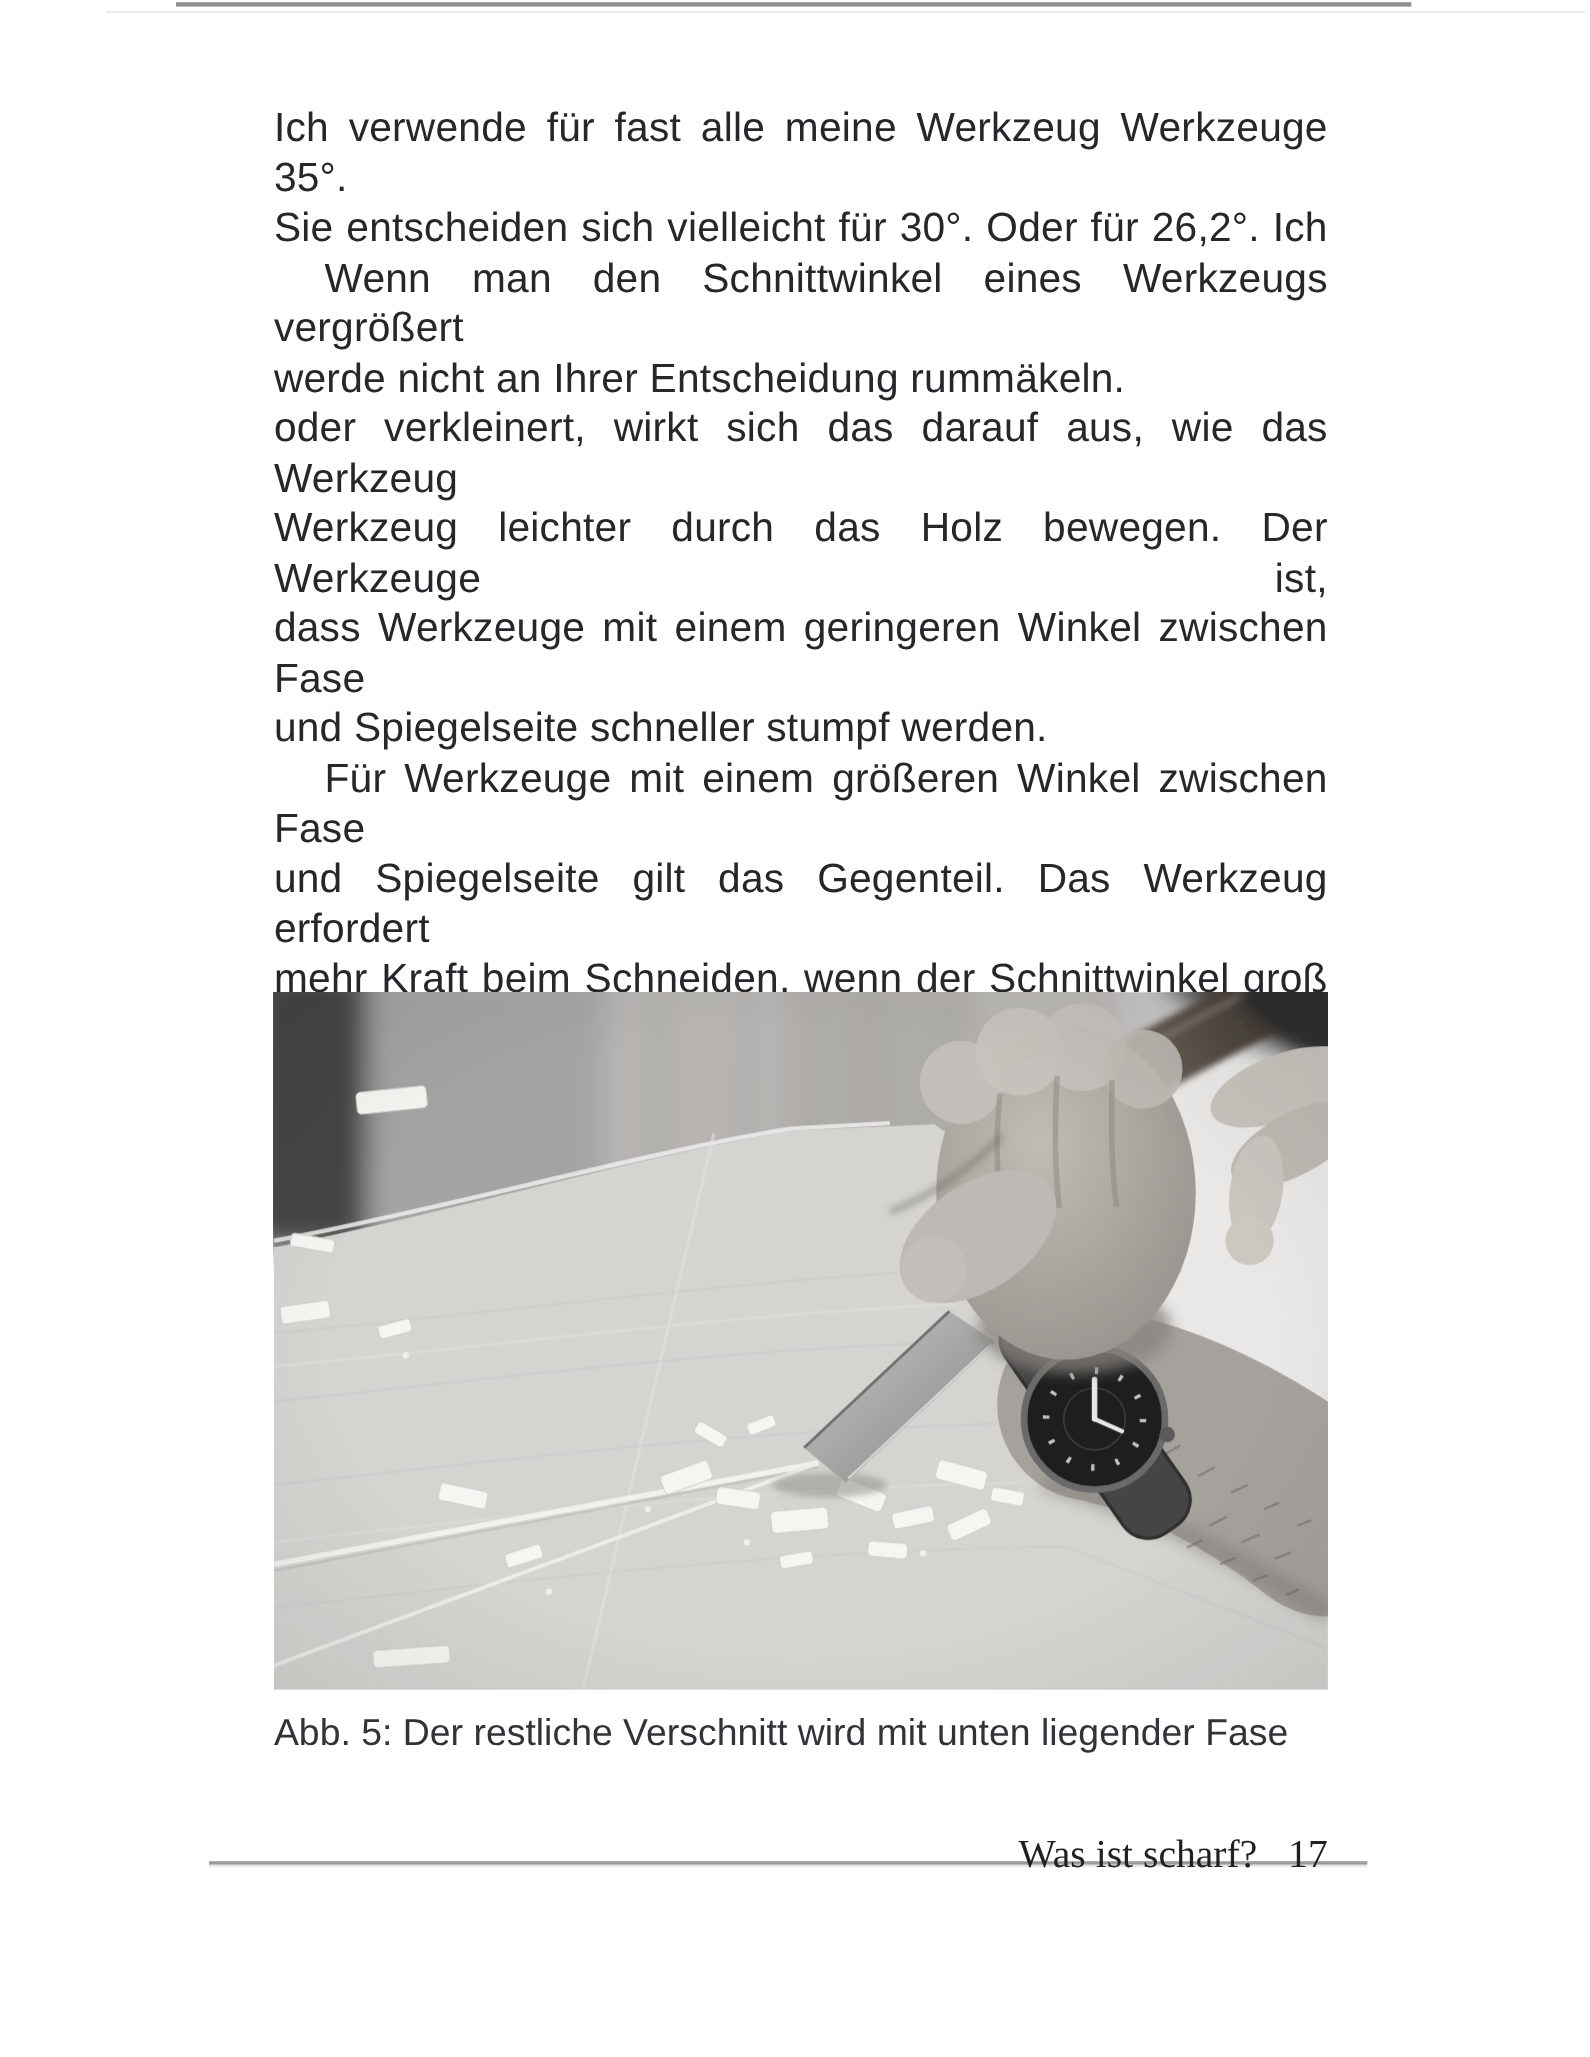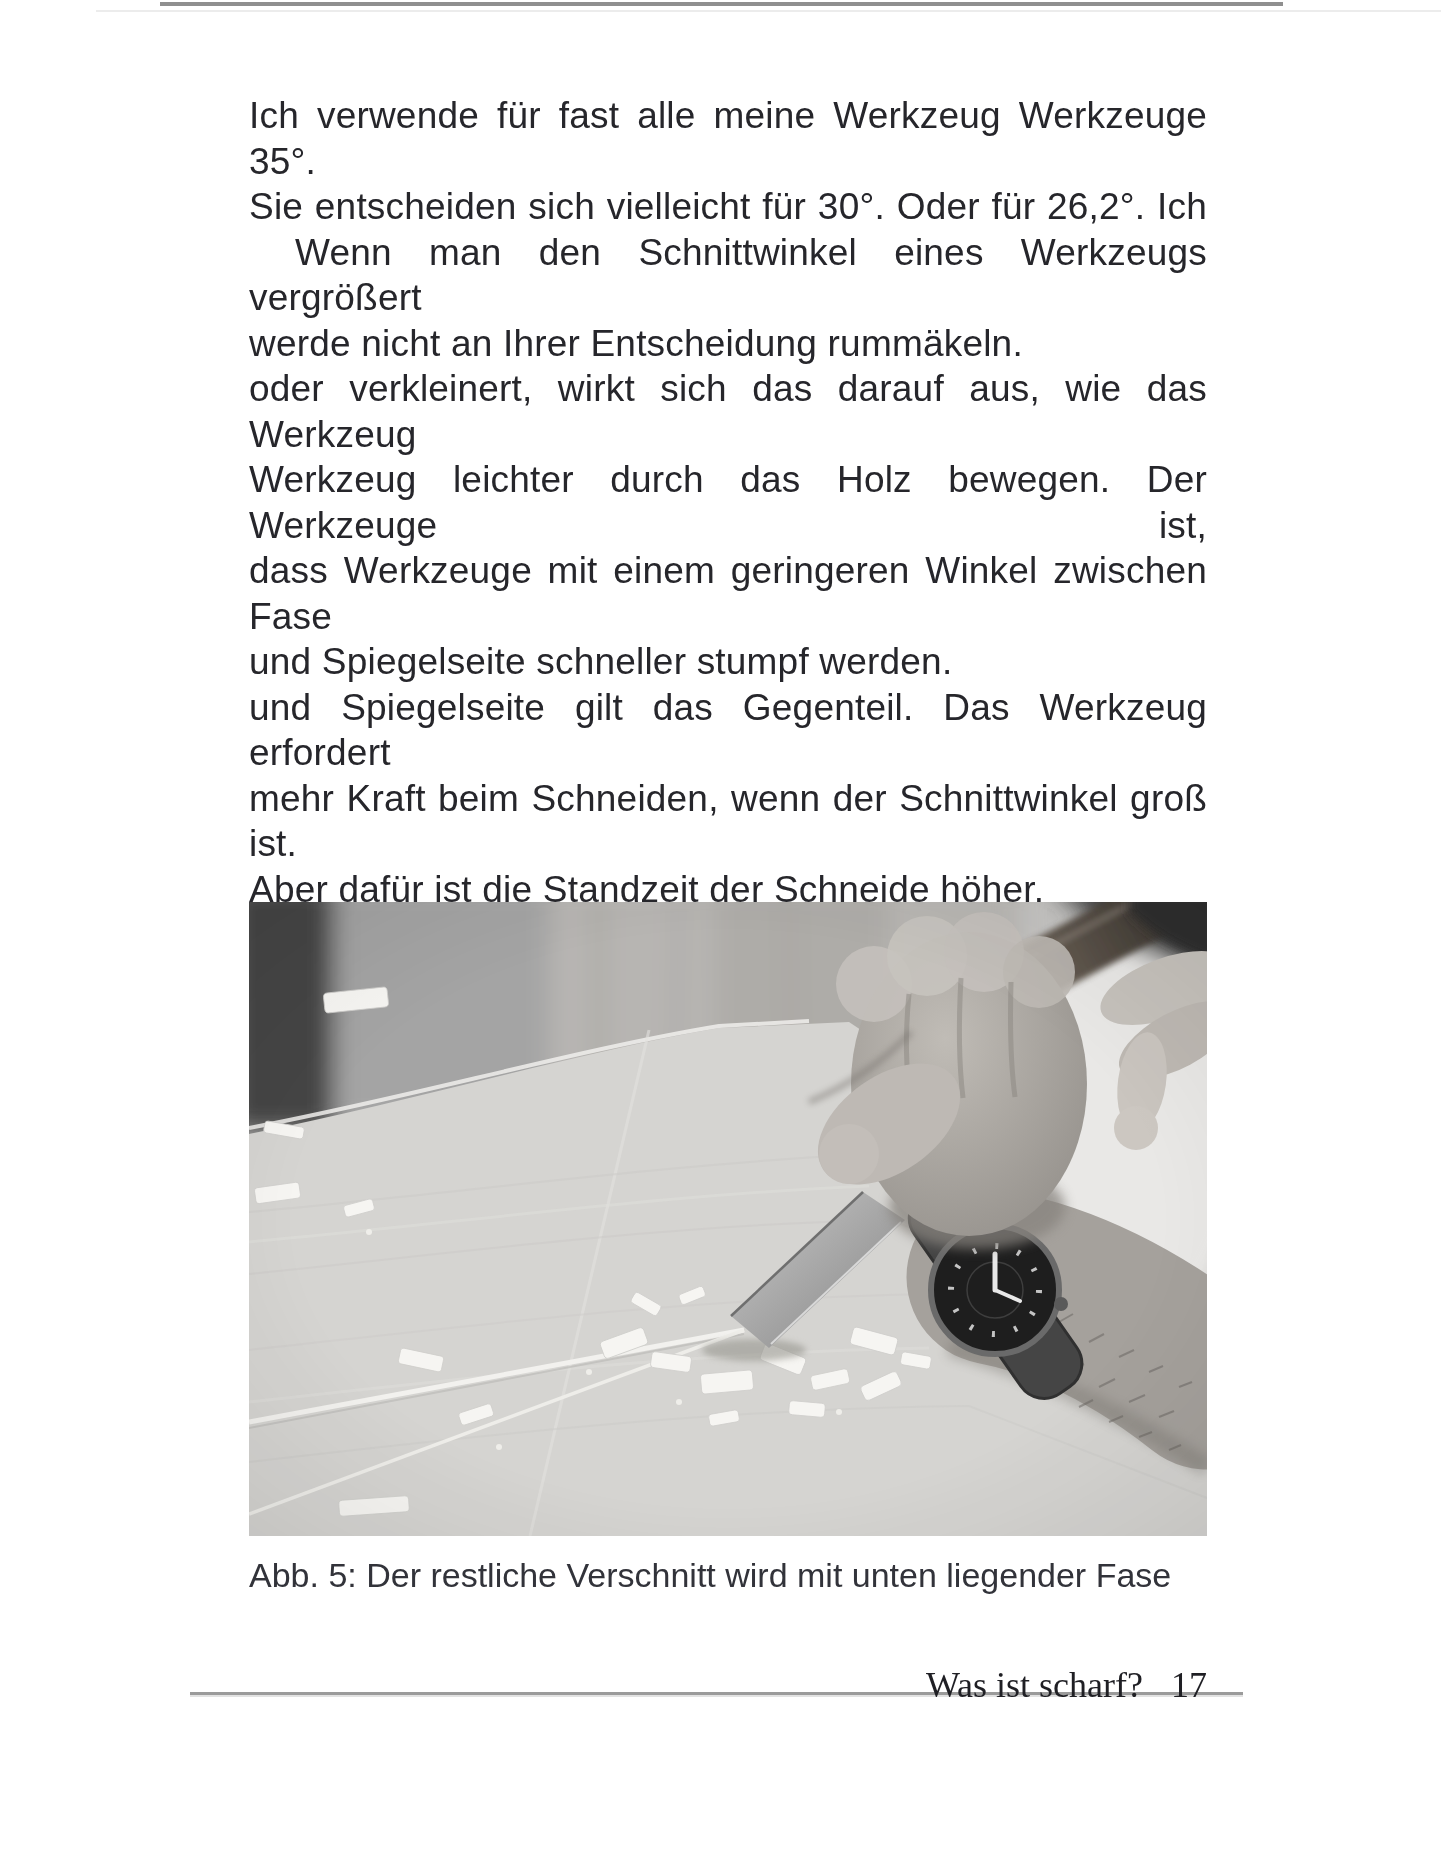--- a/index.html
+++ b/index.html
@@ -32,20 +32,21 @@
 
   <div class="body-text">
       <div class="line just">Ich verwende für fast alle meine Werkzeug Werkzeuge 35°.</div>
       <div class="line just">Sie entscheiden sich vielleicht für 30°. Oder für 26,2°. Ich</div>
       <div class="line just indent">Wenn man den Schnittwinkel eines Werkzeugs vergrößert</div>
       <div class="line">werde nicht an Ihrer Entscheidung rummäkeln.</div>
       <div class="line just">oder verkleinert, wirkt sich das darauf aus, wie das Werkzeug</div>
       <div class="line just">Werkzeug leichter durch das Holz bewegen. Der Werkzeuge ist,</div>
       <div class="line just">dass Werkzeuge mit einem geringeren Winkel zwischen Fase</div>
       <div class="line">und Spiegelseite schneller stumpf werden.</div>
+      <div class="line just indent">Für Werkzeuge mit einem größeren Winkel zwischen Fase</div>
       <div class="line just">und Spiegelseite gilt das Gegenteil. Das Werkzeug erfordert</div>
       <div class="line just">mehr Kraft beim Schneiden, wenn der Schnittwinkel groß ist.</div>
       <div class="line">Aber dafür ist die Standzeit der Schneide höher.</div>
       <div class="line just indent">Beachten Sie, dass Sie den Schnittwinkel dadurch verän-</div>
       <div class="line just">dern können, dass sie entweder mit der Fase oder mit der</div>
       <div class="line just">Spiegelseite schneiden. Das hört sich vielleicht zuerst etwas</div>
     </div>
 
   <div class="figure">
     <svg width="958" height="634" viewBox="0 0 958 634" xmlns="http://www.w3.org/2000/svg">

